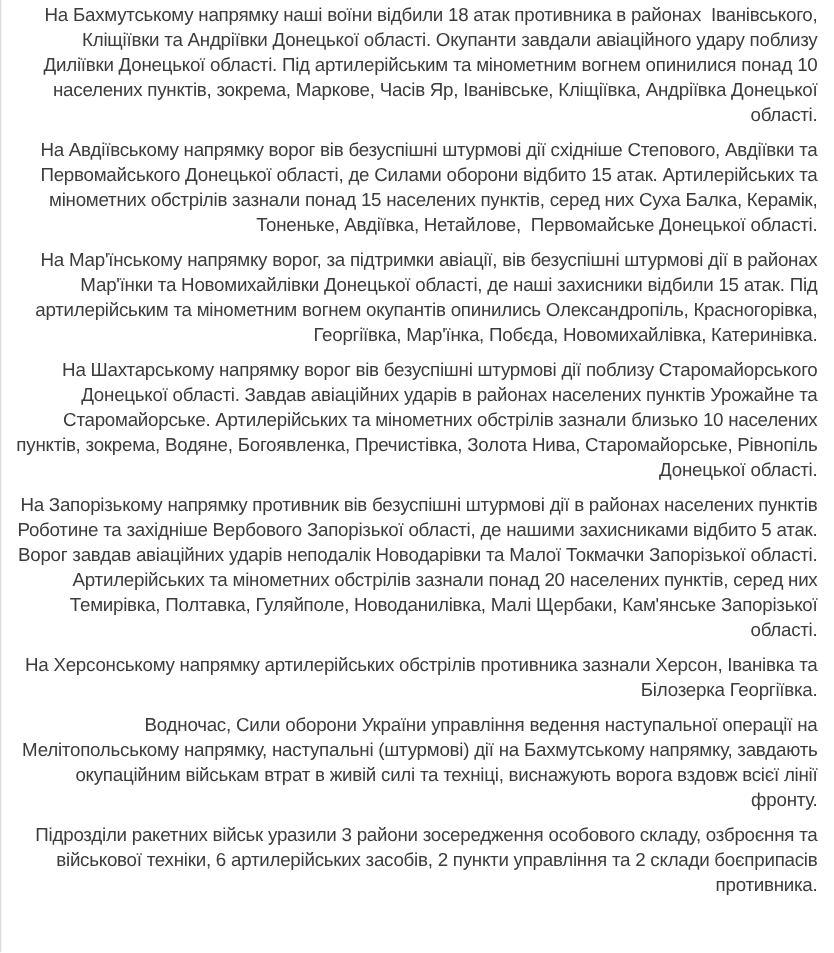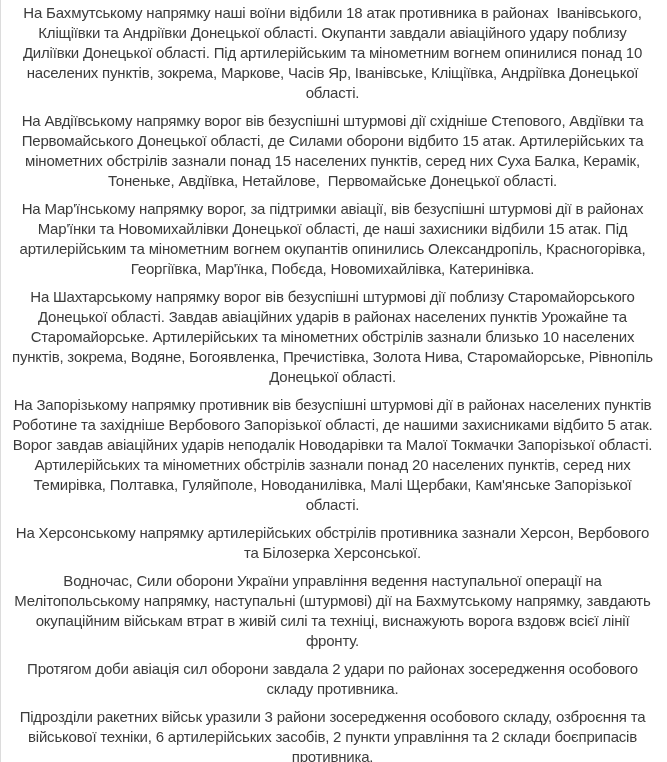--- a/index.html
+++ b/index.html
@@ -20,30 +20,29 @@
     border-left: 1px solid #dcdcdc;
     background: #ffffff;
     color: #3c3c3c;
     font-size: 15px;
     line-height: 20px;
     letter-spacing: -0.2px;
   }
   .post p {
     margin: 0 0 8px 0;
     white-space: pre-wrap;
-    text-align: center;
+    text-align: right;
   }
 </style>
 </head>
 <body>
 
 <main class="post">
   <p>На Бахмутському напрямку наші воїни відбили 18 атак противника в районах  Іванівського, Кліщіївки та Андріївки Донецької області. Окупанти завдали авіаційного удару поблизу Диліївки Донецької області. Під артилерійським та мінометним вогнем опинилися понад 10 населених пунктів, зокрема, Маркове, Часів Яр, Іванівське, Кліщіївка, Андріївка Донецької області.</p>
   <p>На Авдіївському напрямку ворог вів безуспішні штурмові дії східніше Степового, Авдіївки та Первомайського Донецької області, де Силами оборони відбито 15 атак. Артилерійських та мінометних обстрілів зазнали понад 15 населених пунктів, серед них Суха Балка, Керамік, Тоненьке, Авдіївка, Нетайлове,  Первомайське Донецької області.</p>
   <p>На Мар'їнському напрямку ворог, за підтримки авіації, вів безуспішні штурмові дії в районах Мар'їнки та Новомихайлівки Донецької області, де наші захисники відбили 15 атак. Під артилерійським та мінометним вогнем окупантів опинились Олександропіль, Красногорівка, Георгіївка, Мар'їнка, Побєда, Новомихайлівка, Катеринівка.</p>
   <p>На Шахтарському напрямку ворог вів безуспішні штурмові дії поблизу Старомайорського Донецької області. Завдав авіаційних ударів в районах населених пунктів Урожайне та Старомайорське. Артилерійських та мінометних обстрілів зазнали близько 10 населених пунктів, зокрема, Водяне, Богоявленка, Пречистівка, Золота Нива, Старомайорське, Рівнопіль Донецької області.</p>
   <p>На Запорізькому напрямку противник вів безуспішні штурмові дії в районах населених пунктів Роботине та західніше Вербового Запорізької області, де нашими захисниками відбито 5 атак. Ворог завдав авіаційних ударів неподалік Новодарівки та Малої Токмачки Запорізької області. Артилерійських та мінометних обстрілів зазнали понад 20 населених пунктів, серед них Темирівка, Полтавка, Гуляйполе, Новоданилівка, Малі Щербаки, Кам'янське Запорізької області.</p>
-  <p>На Херсонському напрямку артилерійських обстрілів противника зазнали Херсон, Вербового та Білозерка Херсонської.</p>
+  <p>На Херсонському напрямку артилерійських обстрілів противника зазнали Херсон, Іванівка та Білозерка Георгіївка.</p>
   <p>Водночас, Сили оборони України управління ведення наступальної операції на Мелітопольському напрямку, наступальні (штурмові) дії на Бахмутському напрямку, завдають окупаційним військам втрат в живій силі та техніці, виснажують ворога вздовж всієї лінії фронту.</p>
-  <p>Протягом доби авіація сил оборони завдала 2 удари по районах зосередження особового складу противника.</p>
   <p>Підрозділи ракетних військ уразили 3 райони зосередження особового складу, озброєння та військової техніки, 6 артилерійських засобів, 2 пункти управління та 2 склади боєприпасів противника.</p>
 
 </main>
 
 </body></html>

